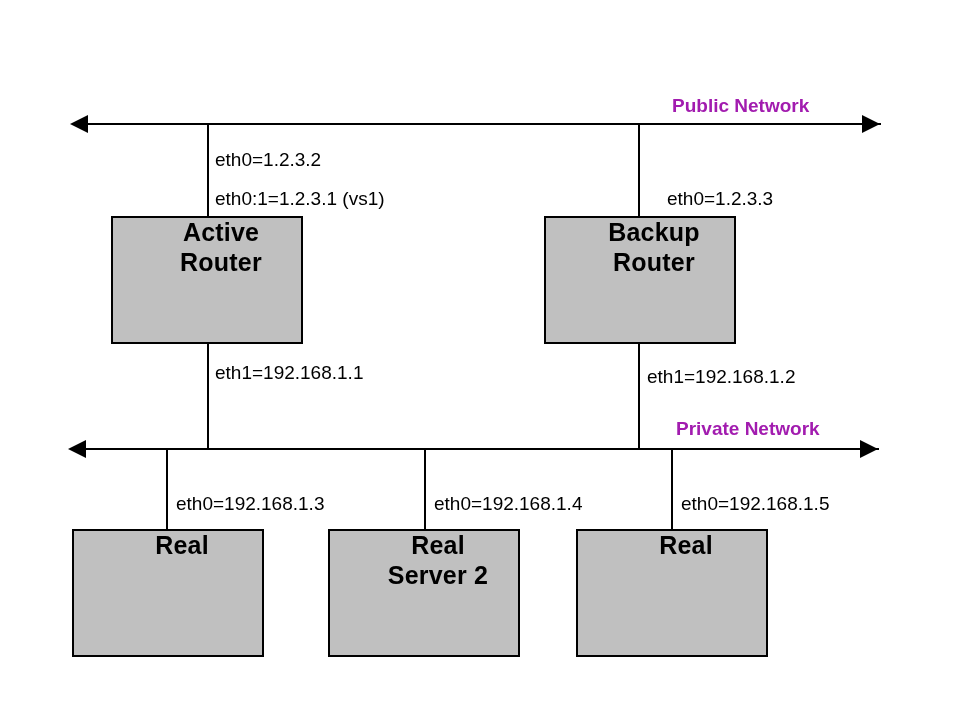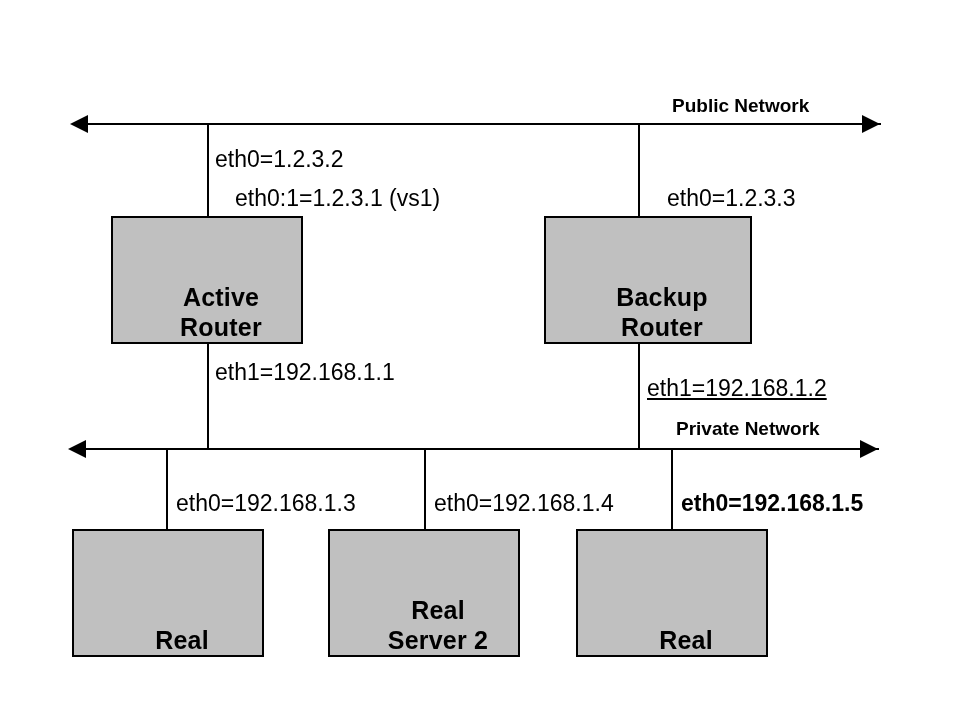--- a/index.html
+++ b/index.html
@@ -43,94 +43,94 @@
     border-left: 18px solid #000000;
   }
   .node-box {
     position: absolute;
     background: #c0c0c0;
     border: 2px solid #000000;
     box-sizing: border-box;
     display: flex;
     flex-direction: column;
     align-items: center;
-    justify-content: flex-end;
+    justify-content: flex-start;
     font-weight: bold;
     font-size: 25px;
     line-height: 1.18;
     letter-spacing: 0.2px;
     padding-left: 28px;
   }
   .node-box .node-line {
     display: block;
     text-align: center;
     white-space: nowrap;
   }
   .iface-label {
     position: absolute;
-    font-size: 23px;
+    font-size: 19px;
     line-height: 25px;
     white-space: nowrap;
     color: #000000;
   }
   .net-label {
     position: absolute;
     font-size: 19px;
     font-weight: bold;
     white-space: nowrap;
-    color: #000000;
+    color: #a21caf;
   }
 </style>
 </head>
 <body>
 
 <div id="diagram">
 
   <div class="net-label" style="left:672px; top:95px;">Public Network</div>
 
   <div class="arrow arrow-left" style="left:70px; top:115px;"></div>
   <div class="line-h" style="left:87px; top:123px; width:794px;"></div>
   <div class="arrow arrow-right" style="left:862px; top:115px;"></div>
 
   <div class="line-v" style="left:207px; top:123px; height:94px;"></div>
   <div class="line-v" style="left:638px; top:123px; height:94px;"></div>
 
   <div class="iface-label" style="left:215px; top:147px;">eth0=1.2.3.2</div>
-  <div class="iface-label" style="left:215px; top:186px;margin-left:20px;">eth0:1=1.2.3.1 (vs1)</div>
+  <div class="iface-label" style="left:215px; top:186px;">eth0:1=1.2.3.1 (vs1)</div>
   <div class="iface-label" style="left:647px; top:186px;margin-left:20px;">eth0=1.2.3.3</div>
 
   <div class="node-box" style="left:111px; top:216px; width:192px; height:128px;">
     <span class="node-line">Active</span>
     <span class="node-line">Router</span>
   </div>
 
-  <div class="node-box" style="left:544px; top:216px; width:208px; height:128px;">
+  <div class="node-box" style="left:544px; top:216px; width:192px; height:128px;">
     <span class="node-line">Backup</span>
     <span class="node-line">Router</span>
   </div>
 
   <div class="line-v" style="left:207px; top:344px; height:105px;"></div>
   <div class="line-v" style="left:638px; top:344px; height:105px;"></div>
 
   <div class="iface-label" style="left:215px; top:360px;text-align:center;">eth1=192.168.1.1</div>
-  <div class="iface-label" style="left:647px; top:376px;text-decoration:underline;">eth1=192.168.1.2</div>
+  <div class="iface-label" style="left:647px; top:364px;">eth1=192.168.1.2</div>
 
   <div class="net-label" style="left:676px; top:418px;">Private Network</div>
 
   <div class="arrow arrow-left" style="left:68px; top:440px;"></div>
   <div class="line-h" style="left:85px; top:448px; width:794px;"></div>
   <div class="arrow arrow-right" style="left:860px; top:440px;"></div>
 
   <div class="line-v" style="left:166px; top:448px; height:81px;"></div>
   <div class="line-v" style="left:424px; top:448px; height:81px;"></div>
   <div class="line-v" style="left:671px; top:448px; height:81px;"></div>
 
   <div class="iface-label" style="left:176px; top:491px;">eth0=192.168.1.3</div>
   <div class="iface-label" style="left:434px; top:491px;">eth0=192.168.1.4</div>
-  <div class="iface-label" style="left:681px; top:491px;font-weight:bold;">eth0=192.168.1.5</div>
+  <div class="iface-label" style="left:681px; top:491px;">eth0=192.168.1.5</div>
 
   <div class="node-box" style="left:72px; top:529px; width:192px; height:128px;">
     <span class="node-line">Real</span>
   </div>
 
   <div class="node-box" style="left:328px; top:529px; width:192px; height:128px;">
     <span class="node-line">Real</span>
     <span class="node-line">Server 2</span>
   </div>
 

